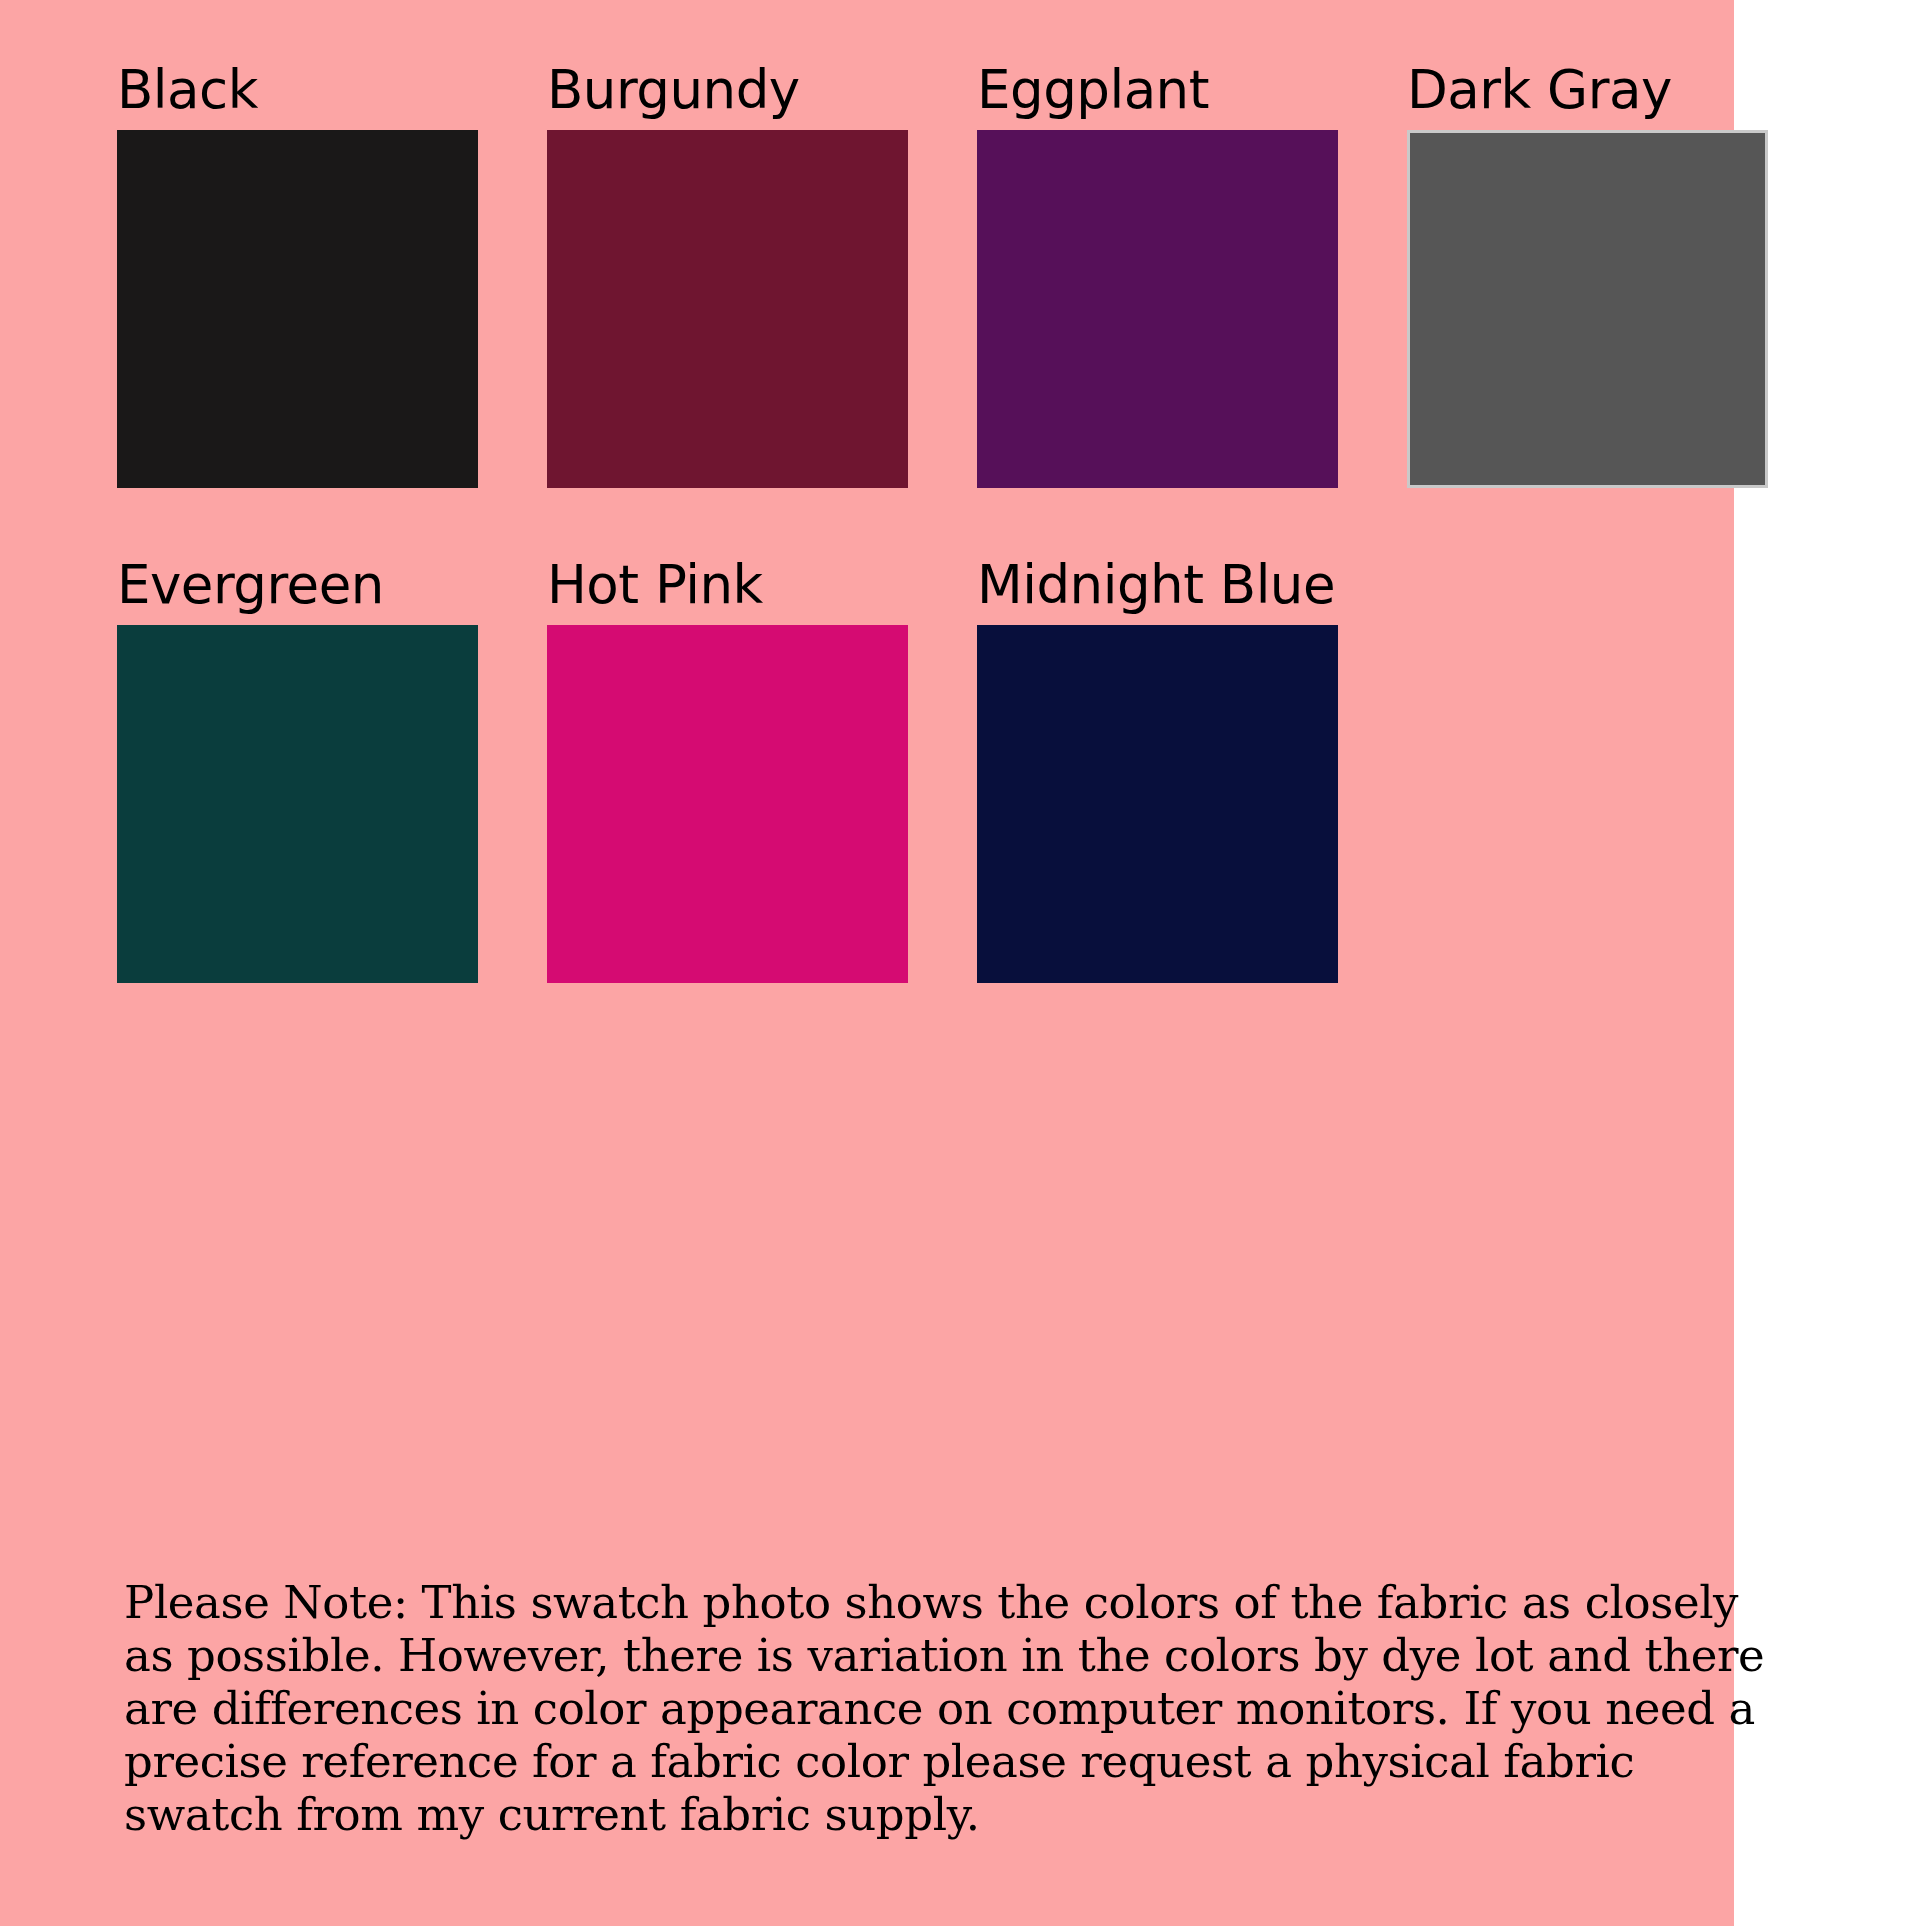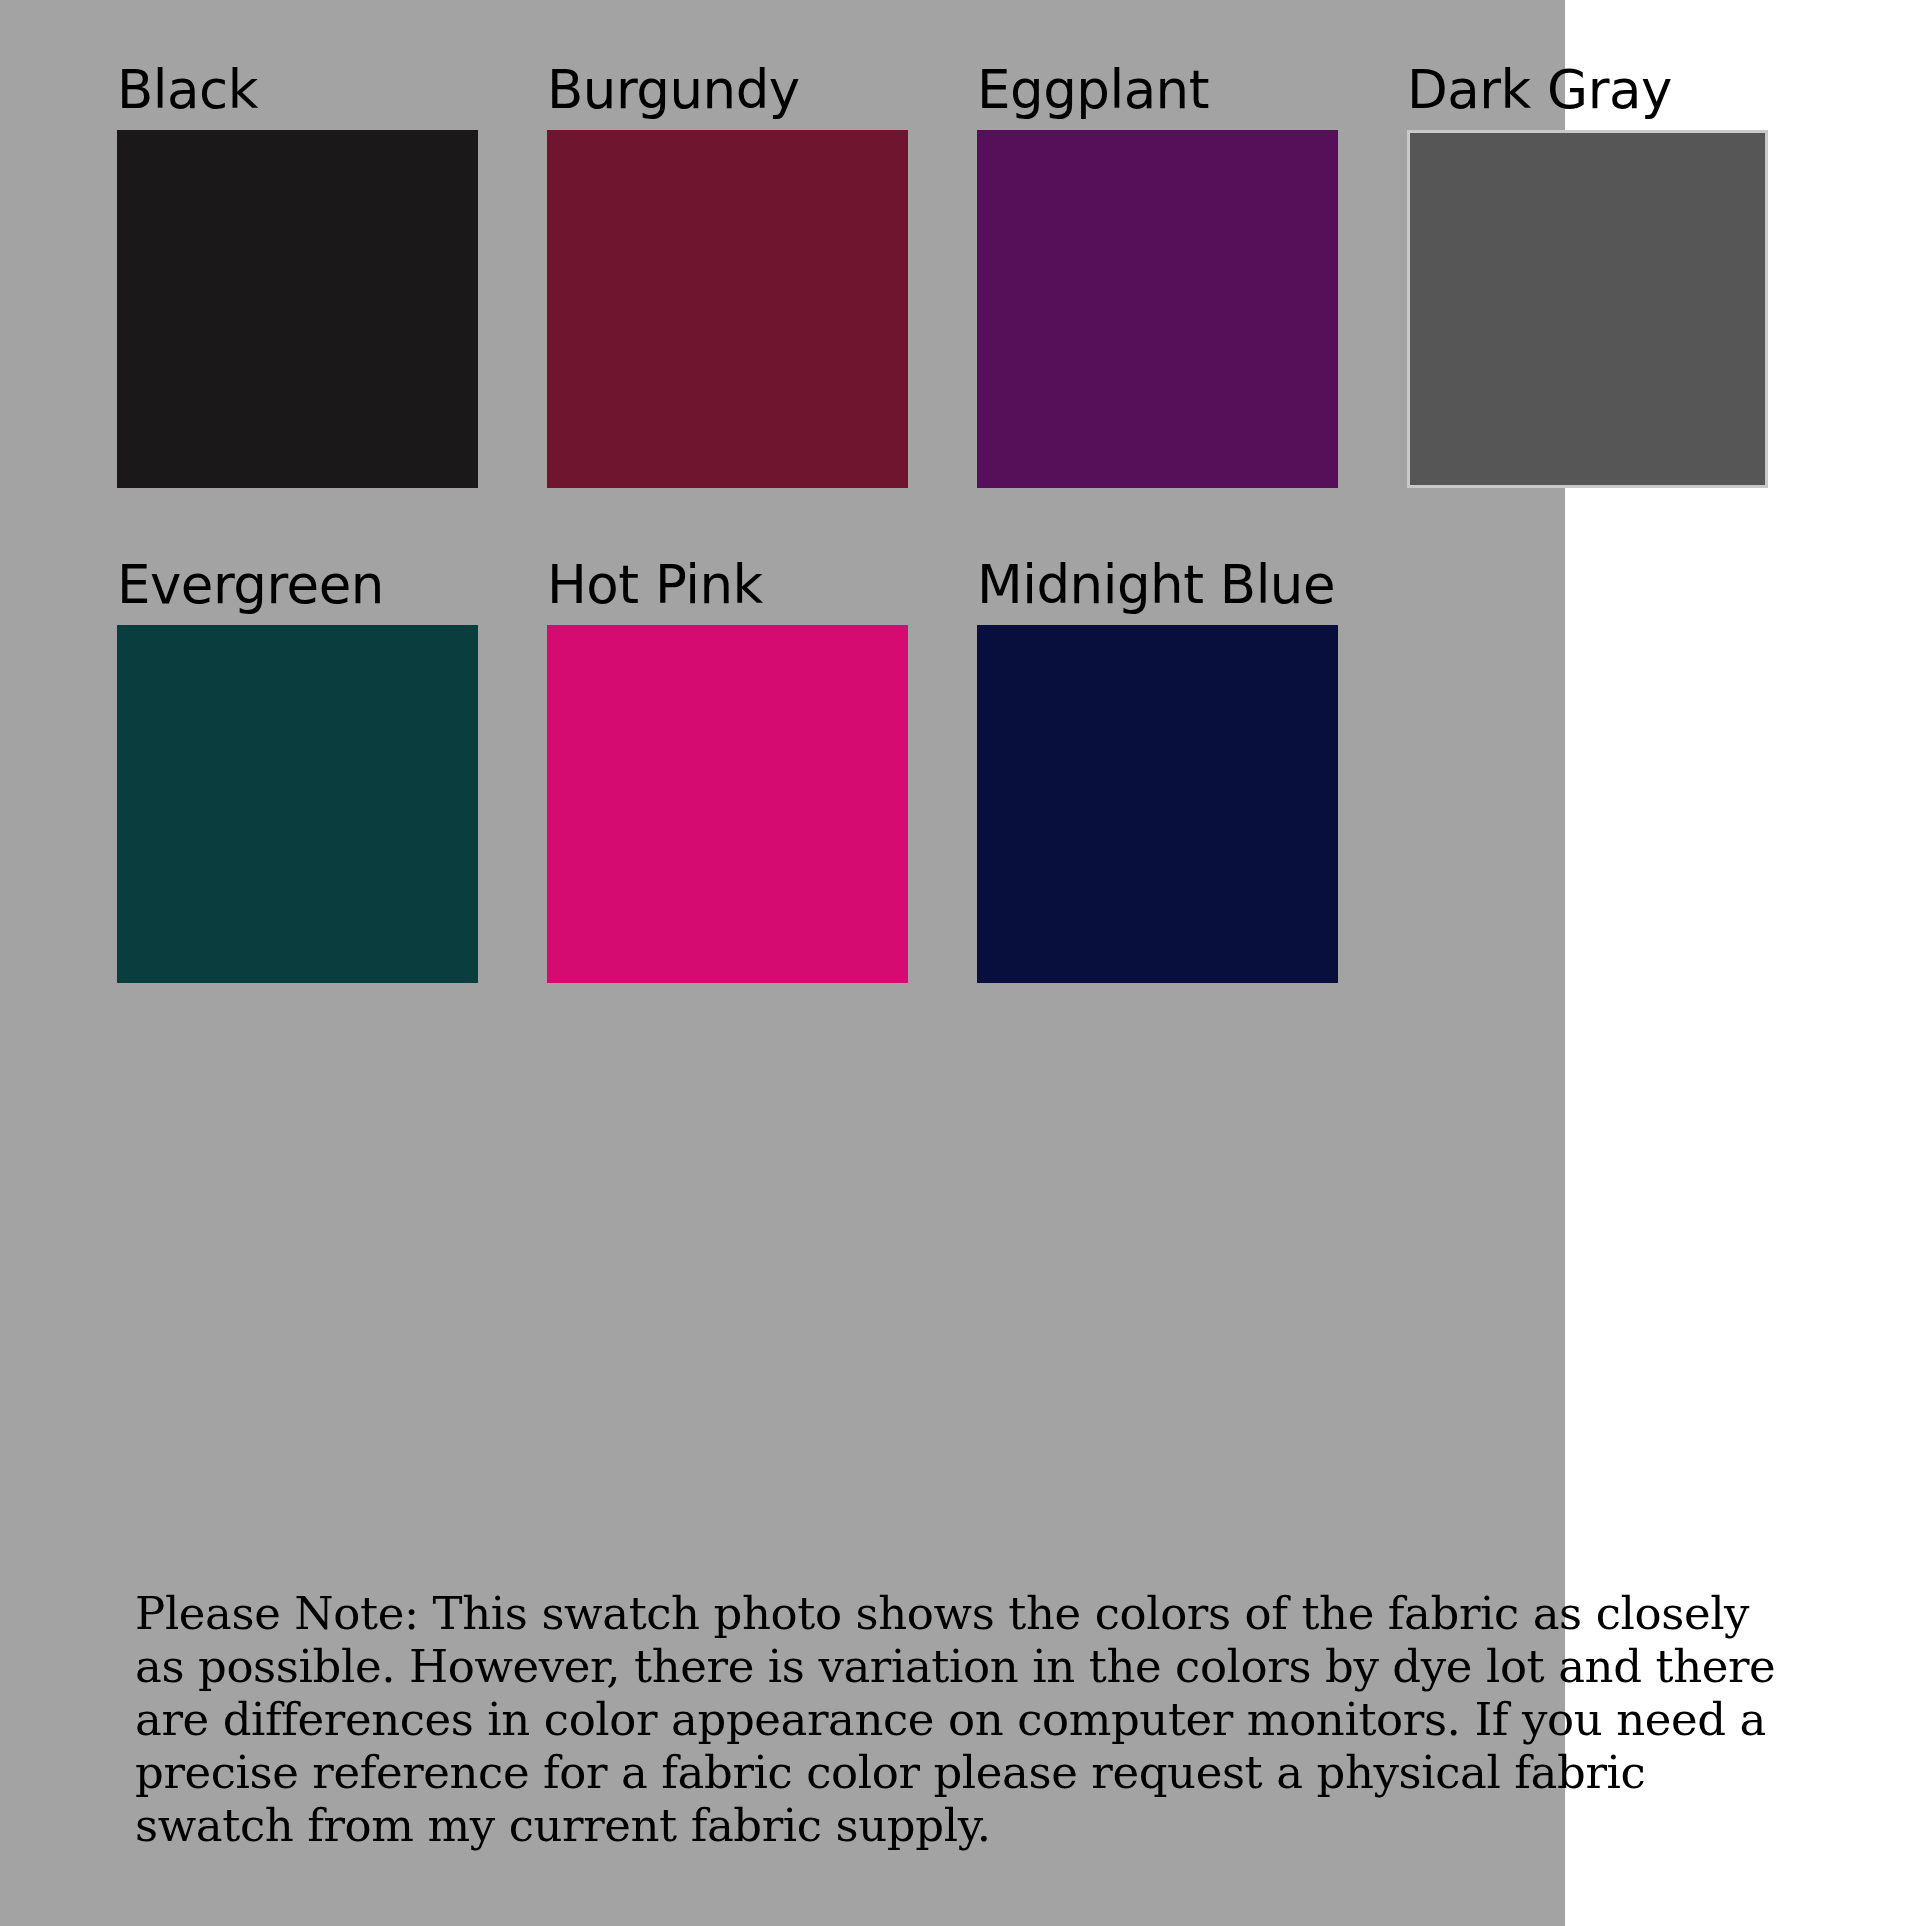--- a/index.html
+++ b/index.html
@@ -9,23 +9,23 @@
   }
   body {
     width: 1927px;
     height: 1927px;
     overflow: hidden;
     font-family: "DejaVu Sans", sans-serif;
     -webkit-font-smoothing: antialiased;
   }
   #page {
     position: relative;
-    width: 1565px;
+    width: 1734px;
     height: 1927px;
-    background: #a3a3a3;
+    background: #fca5a5;
   }
   #swatch-grid {
     position: absolute;
     left: 117px;
     top: 61px;
     width: 1703px;
     display: grid;
     grid-template-columns: repeat(4, 366px);
     grid-auto-rows: 495px;
     column-gap: 64px;
@@ -62,21 +62,21 @@
     left: 117px;
     top: 1569px;
     width: 1683px;
     font-family: "DejaVu Serif", serif;
     font-size: 45px;
     line-height: 53px;
     color: #000000;
     letter-spacing: -0.4px;
   }
   #note p {
-    margin: 18px;
+    margin: 7px;
   }
 </style>
 </head>
 <body>
 
 <div id="page">
 
   <div id="swatch-grid">
       <div class="swatch-cell">
         <span class="swatch-label">Black</span>

